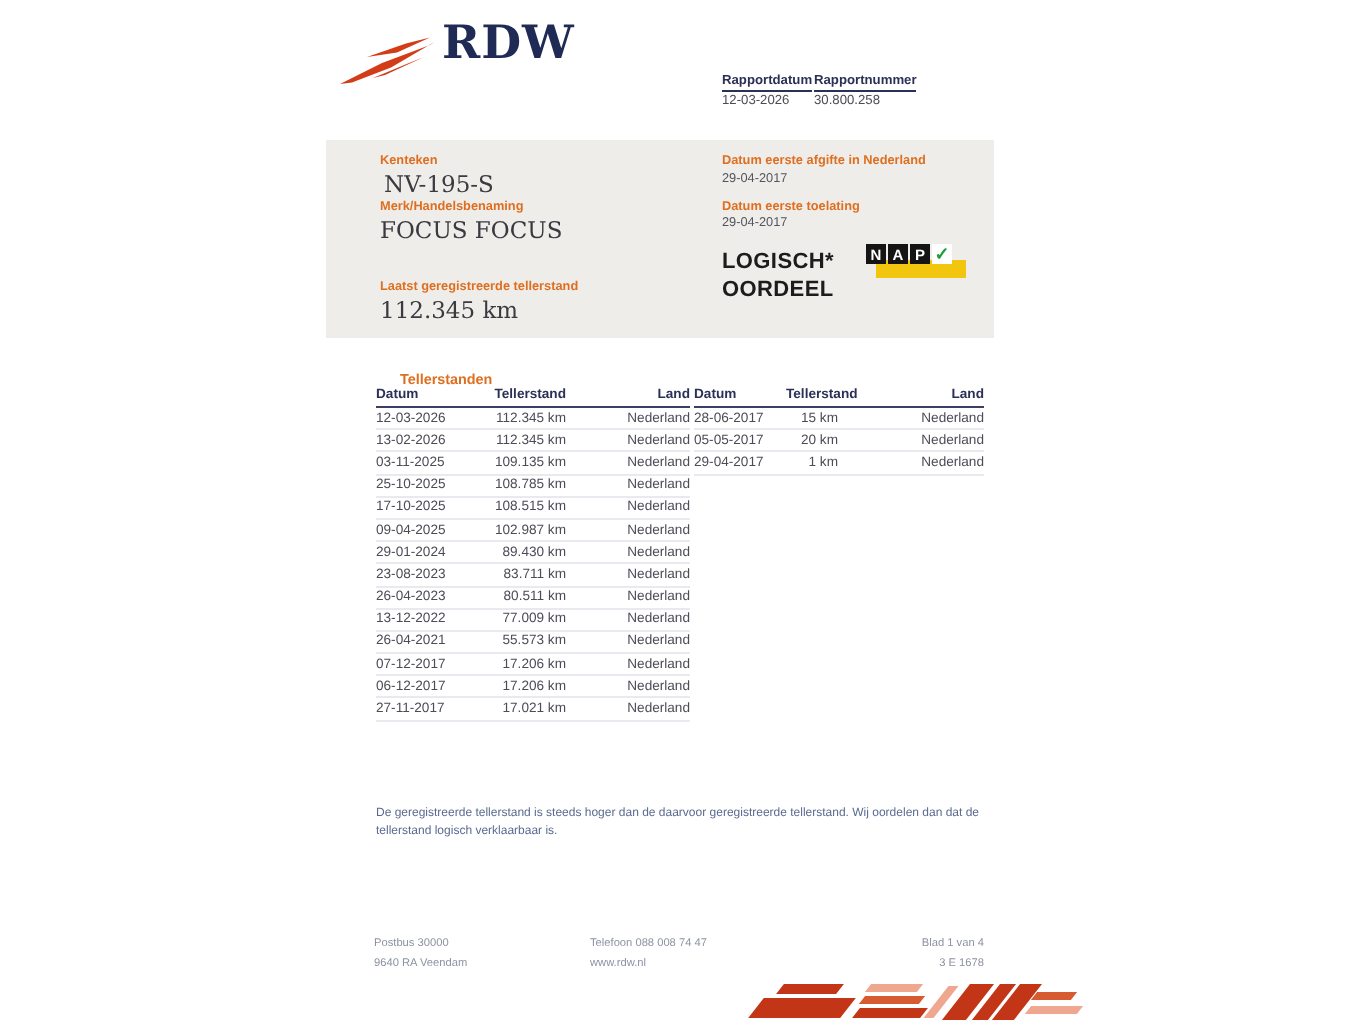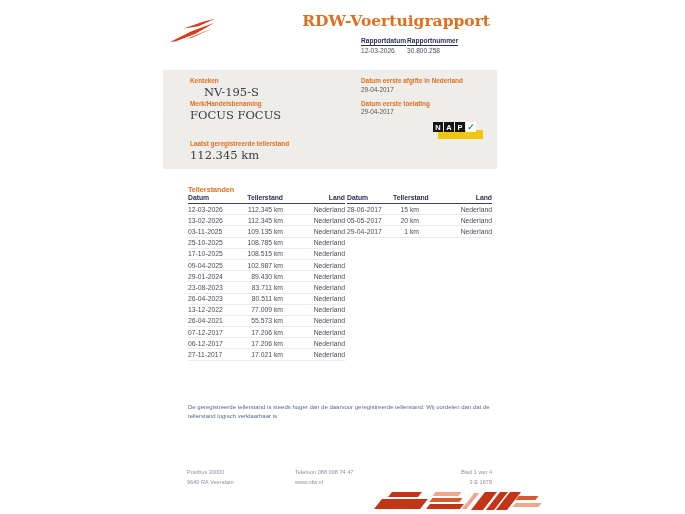--- a/index.html
+++ b/index.html
@@ -30,21 +30,21 @@
 
   
   .nap { left:433px; top:122px; width:54px; height:22px; }
   .nap-yellow { position:absolute; left:5px; top:8px; width:45px; height:9px; background:#f2c50e; }
   .nap-squares { position:absolute; left:0; top:0; display:flex; gap:1px; }
   .nap-sq { width:10px; height:10px; background:#141414; color:#ffffff; font-size:7.5px;
             font-weight:bold; display:flex; align-items:center; justify-content:center; }
   .nap-sq.check { background:#ffffff; color:#1fa03c; font-size:9px; }
 
   
-  .tbl-heading { left:188px; top:185px; font-size:7.2px; font-weight:bold; color:#df6f20; }
+  .tbl-heading { left:200px; top:185px; font-size:7.2px; font-weight:bold; color:#df6f20; }
   table { border-collapse:collapse; table-layout:fixed; }
   .tbl-left  { left:188px; top:194px; width:157px; }
   .tbl-right { left:347px; top:194px; width:145px; }
   th { font-size:6.8px; font-weight:bold; color:#2b3057; border-bottom:1px solid #3a3f63;
        padding:0 0 2px 0; }
   td { font-size:6.8px; color:#4c4c58; border-bottom:1px solid #e9e9ef; padding:1.6px 0; }
   .c0 { text-align:left; } .c1 { text-align:right; } .c2 { text-align:right; }
 
   
   .footnote { left:188px; top:403px; width:312px; }
@@ -79,41 +79,45 @@
 
 <div class="page">
 
   <svg class="abs logo-icon" viewBox="0 0 64 36">
     <g fill="#d23c17">
       <polygon points="0,34 28,20 60,8 63,6 34,23 8,33"></polygon>
       <polygon points="18,16 44,7 60,3 38,13"></polygon>
       <polygon points="22,30 46,20 56,16 30,28"></polygon>
     </g>
   </svg>
-  <div class="abs doc-title">RDW-Voertuigrapport</div>
+  <div class="abs logo-word">RDW</div>
 
   <div class="abs meta-col1 meta-label">Rapportdatum</div>
   <div class="abs meta-col1 meta-value">12-03-2026</div>
   <div class="abs meta-col2 meta-label">Rapportnummer</div>
   <div class="abs meta-col2 meta-value">30.800.258</div>
 
   <div class="abs panel"></div>
 
   <div class="abs lbl" style="left:190px; top:77px;">Kenteken</div>
-  <div class="abs val-big" style="left:204px; top:85px;">NV-195-S</div>
+  <div class="abs val-big" style="left:192px; top:85px;">NV-195-S</div>
   <div class="abs lbl" style="left:190px; top:100px;">Merk/Handelsbenaming</div>
   <div class="abs val-big" style="left:190px; top:108px;">FOCUS FOCUS</div>
   <div class="abs lbl" style="left:190px; top:140px;">Laatst geregistreerde tellerstand</div>
   <div class="abs val-big" style="left:190px; top:148px;">112.345 km</div>
 
   <div class="abs lbl" style="left:361px; top:77px;">Datum eerste afgifte in Nederland</div>
   <div class="abs val-sm" style="left:361px; top:86px;">29-04-2017</div>
   <div class="abs lbl" style="left:361px; top:100px;">Datum eerste toelating</div>
   <div class="abs val-sm" style="left:361px; top:108px;">29-04-2017</div>
 
+  <div class="abs oordeel" style="left:361px; top:124px;">
+    <div>LOGISCH*</div>
+    <div>OORDEEL</div>
+  </div>
 
   <div class="abs nap">
     <div class="nap-yellow"></div>
     <div class="nap-squares">
       <div class="nap-sq">N</div>
       <div class="nap-sq">A</div>
       <div class="nap-sq">P</div>
       <div class="nap-sq check">✓</div>
     </div>
   </div>

